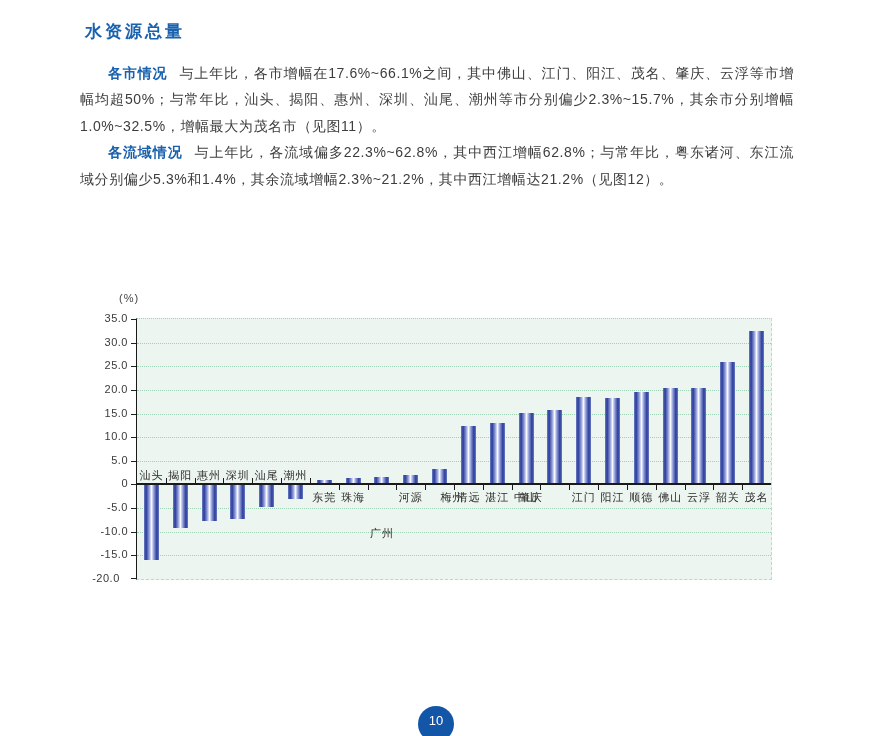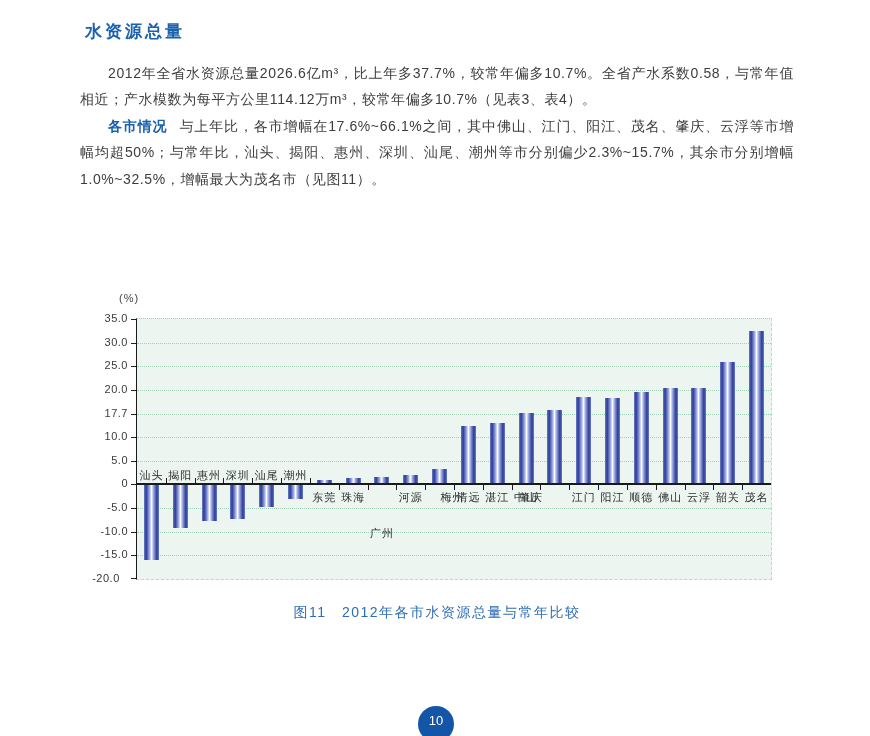--- a/index.html
+++ b/index.html
@@ -60,31 +60,31 @@
   .page-badge span{font-size:13px;margin-top:7px;}
 </style>
 </head>
 <body>
 
 <div class="page">
 
   <h1 class="title">水资源总量</h1>
 
   <div class="text-block">
-    <p class="para"><span>2012年全省水资源总量2026.6亿m³，比上年多37.7%，较常年偏多10.7%。全省产水系数0.58，与常年值相近；产水模数为每平方公里114.12万m³，较常年偏多10.7%（见表3、表4）。</span></p>
     <p class="para"><span class="lead">各市情况</span><span>与上年比，各市增幅在17.6%~66.1%之间，其中佛山、江门、阳江、茂名、肇庆、云浮等市增幅均超50%；与常年比，汕头、揭阳、惠州、深圳、汕尾、潮州等市分别偏少2.3%~15.7%，其余市分别增幅1.0%~32.5%，增幅最大为茂名市（见图11）。</span></p>
+    <p class="para"><span class="lead">各流域情况</span><span>与上年比，各流域偏多22.3%~62.8%，其中西江增幅62.8%；与常年比，粤东诸河、东江流域分别偏少5.3%和1.4%，其余流域增幅2.3%~21.2%，其中西江增幅达21.2%（见图12）。</span></p>
   </div>
 
   <div class="unit-label">(%)</div>
   <div class="yaxis" id="yaxis">
       <div class="ylab" style="top: -6px;">35.0</div>
       <div class="ylab" style="top: 17.6364px;">30.0</div>
       <div class="ylab" style="top: 41.2727px;">25.0</div>
       <div class="ylab" style="top: 64.9091px;">20.0</div>
-      <div class="ylab" style="top: 88.5455px;">17.7</div>
+      <div class="ylab" style="top: 88.5455px;">15.0</div>
       <div class="ylab" style="top: 112.182px;">10.0</div>
       <div class="ylab" style="top: 135.818px;">5.0</div>
       <div class="ylab" style="top: 159.455px;">0</div>
       <div class="ylab" style="top: 183.091px;">-5.0</div>
       <div class="ylab" style="top: 206.727px;">-10.0</div>
       <div class="ylab" style="top: 230.364px;">-15.0</div>
       <div class="ylab" style="top: 254px; text-align: center;">-20.0</div>
     </div>
   <div class="plot" id="plot">
       <div class="ytick" style="top: 0px;"></div>
@@ -169,19 +169,18 @@
       <div class="xlab" style="left: 543.955px; top: 171.455px;">云浮</div>
       <div class="btick" style="left: 547.545px; top: 166.455px; height: 5px;"></div>
       <div class="bar" style="left: 583.273px; top: 43.4909px; height: 121.964px;"></div>
       <div class="xlab" style="left: 572.773px; top: 171.455px;">韶关</div>
       <div class="btick" style="left: 576.364px; top: 166.455px; height: 5px;"></div>
       <div class="bar" style="left: 612.091px; top: 11.8182px; height: 153.636px;"></div>
       <div class="xlab" style="left: 601.591px; top: 171.455px;">茂名</div>
       <div class="btick" style="left: 605.182px; top: 166.455px; height: 5px;"></div>
     </div>
 
-  <div class="caption">图11　2012年各市水资源总量与常年比较</div>
 
   <div class="page-badge">
     <span>10</span>
   </div>
 
 </div>
 
 </body></html>

